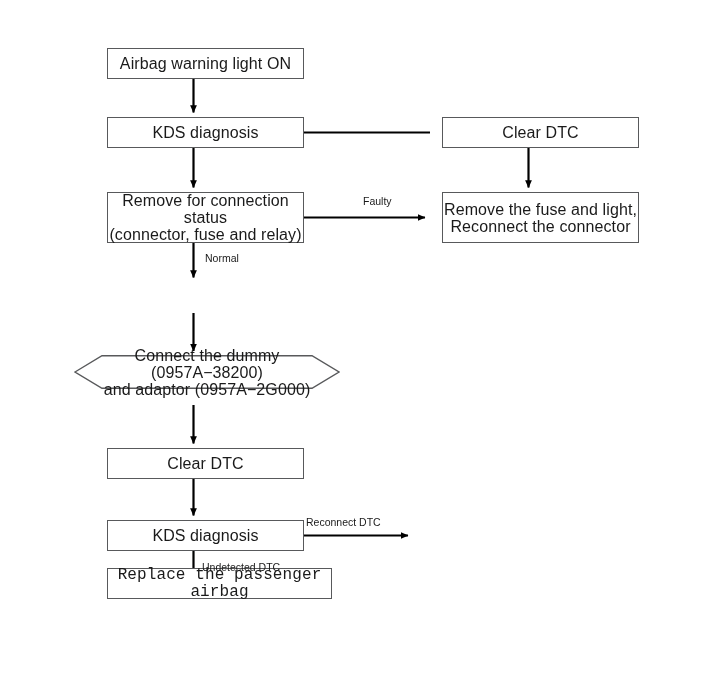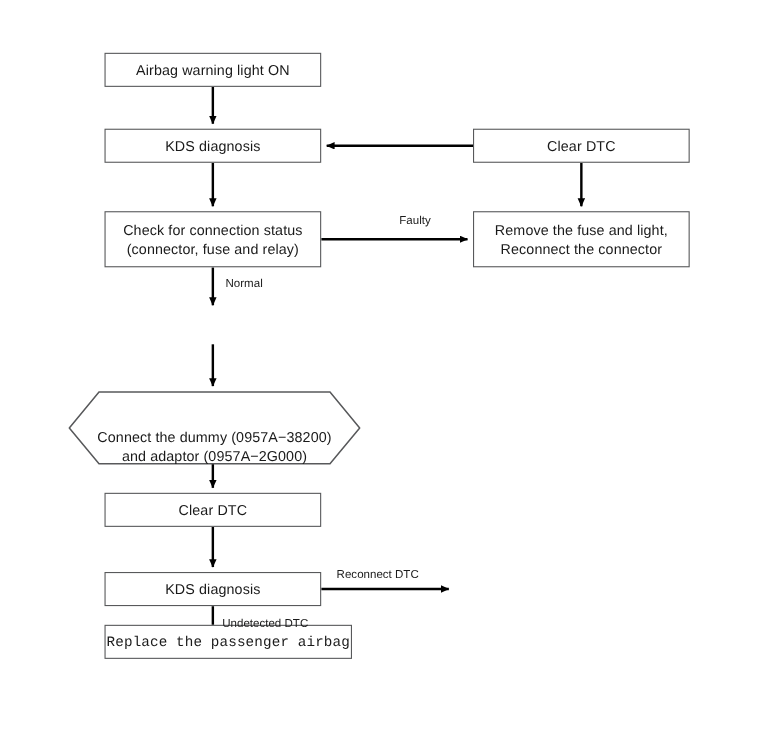--- a/index.html
+++ b/index.html
@@ -28,25 +28,26 @@
     pointer-events: none;
   }
   .node {
     position: absolute;
     box-sizing: border-box;
     display: flex;
     align-items: center;
     justify-content: center;
     text-align: center;
     background: #ffffff;
-    font-size: 13px;
+    font-size: 16px;
     line-height: 17px;
     letter-spacing: 0.1px;
     color: #1a1a1a;
     white-space: pre-line;
+    margin-left: 12px;
   }
   .node.process {
     border: 1px solid #58595b;
   }
   .node.hexagon {
     border: none;
     background: transparent;
   }
   .hex-outline {
     position: absolute;
@@ -111,31 +112,31 @@
 
   <div class="node process" style="left:95px; top:117px; width:197px; height:31px;">
     <span>KDS diagnosis</span>
   </div>
 
   <div class="node process" style="left:430px; top:117px; width:197px; height:31px;">
     <span>Clear DTC</span>
   </div>
 
   <div class="node process" style="left:95px; top:192px; width:197px; height:51px;">
-    <span>Check for connection status
+    <span>Remove for connection status
 (connector, fuse and relay)</span>
   </div>
 
   <div class="node process" style="left:430px; top:192px; width:197px; height:51px;">
     <span>Remove the fuse and light,
 Reconnect the connector</span>
   </div>
 
 
-  <div class="node hexagon" style="left:62px; top:355px; width:266px; height:68px;align-items:flex-end;">
+  <div class="node hexagon" style="left:62px; top:355px; width:266px; height:34px;">
     <svg class="hex-outline" viewBox="0 0 266 50" preserveAspectRatio="none" xmlns="http://www.w3.org/2000/svg">
       <polygon points="1,25 28,1 238,1 265,25 238,49 28,49" fill="#ffffff" stroke="#58595b" stroke-width="1.4" vector-effect="non-scaling-stroke"></polygon>
     </svg>
     <span class="hex-label">Connect the dummy (0957A−38200)
 and adaptor (0957A−2G000)</span>
   </div>
 
   <div class="node process" style="left:95px; top:448px; width:197px; height:31px;">
     <span>Clear DTC</span>
   </div>

